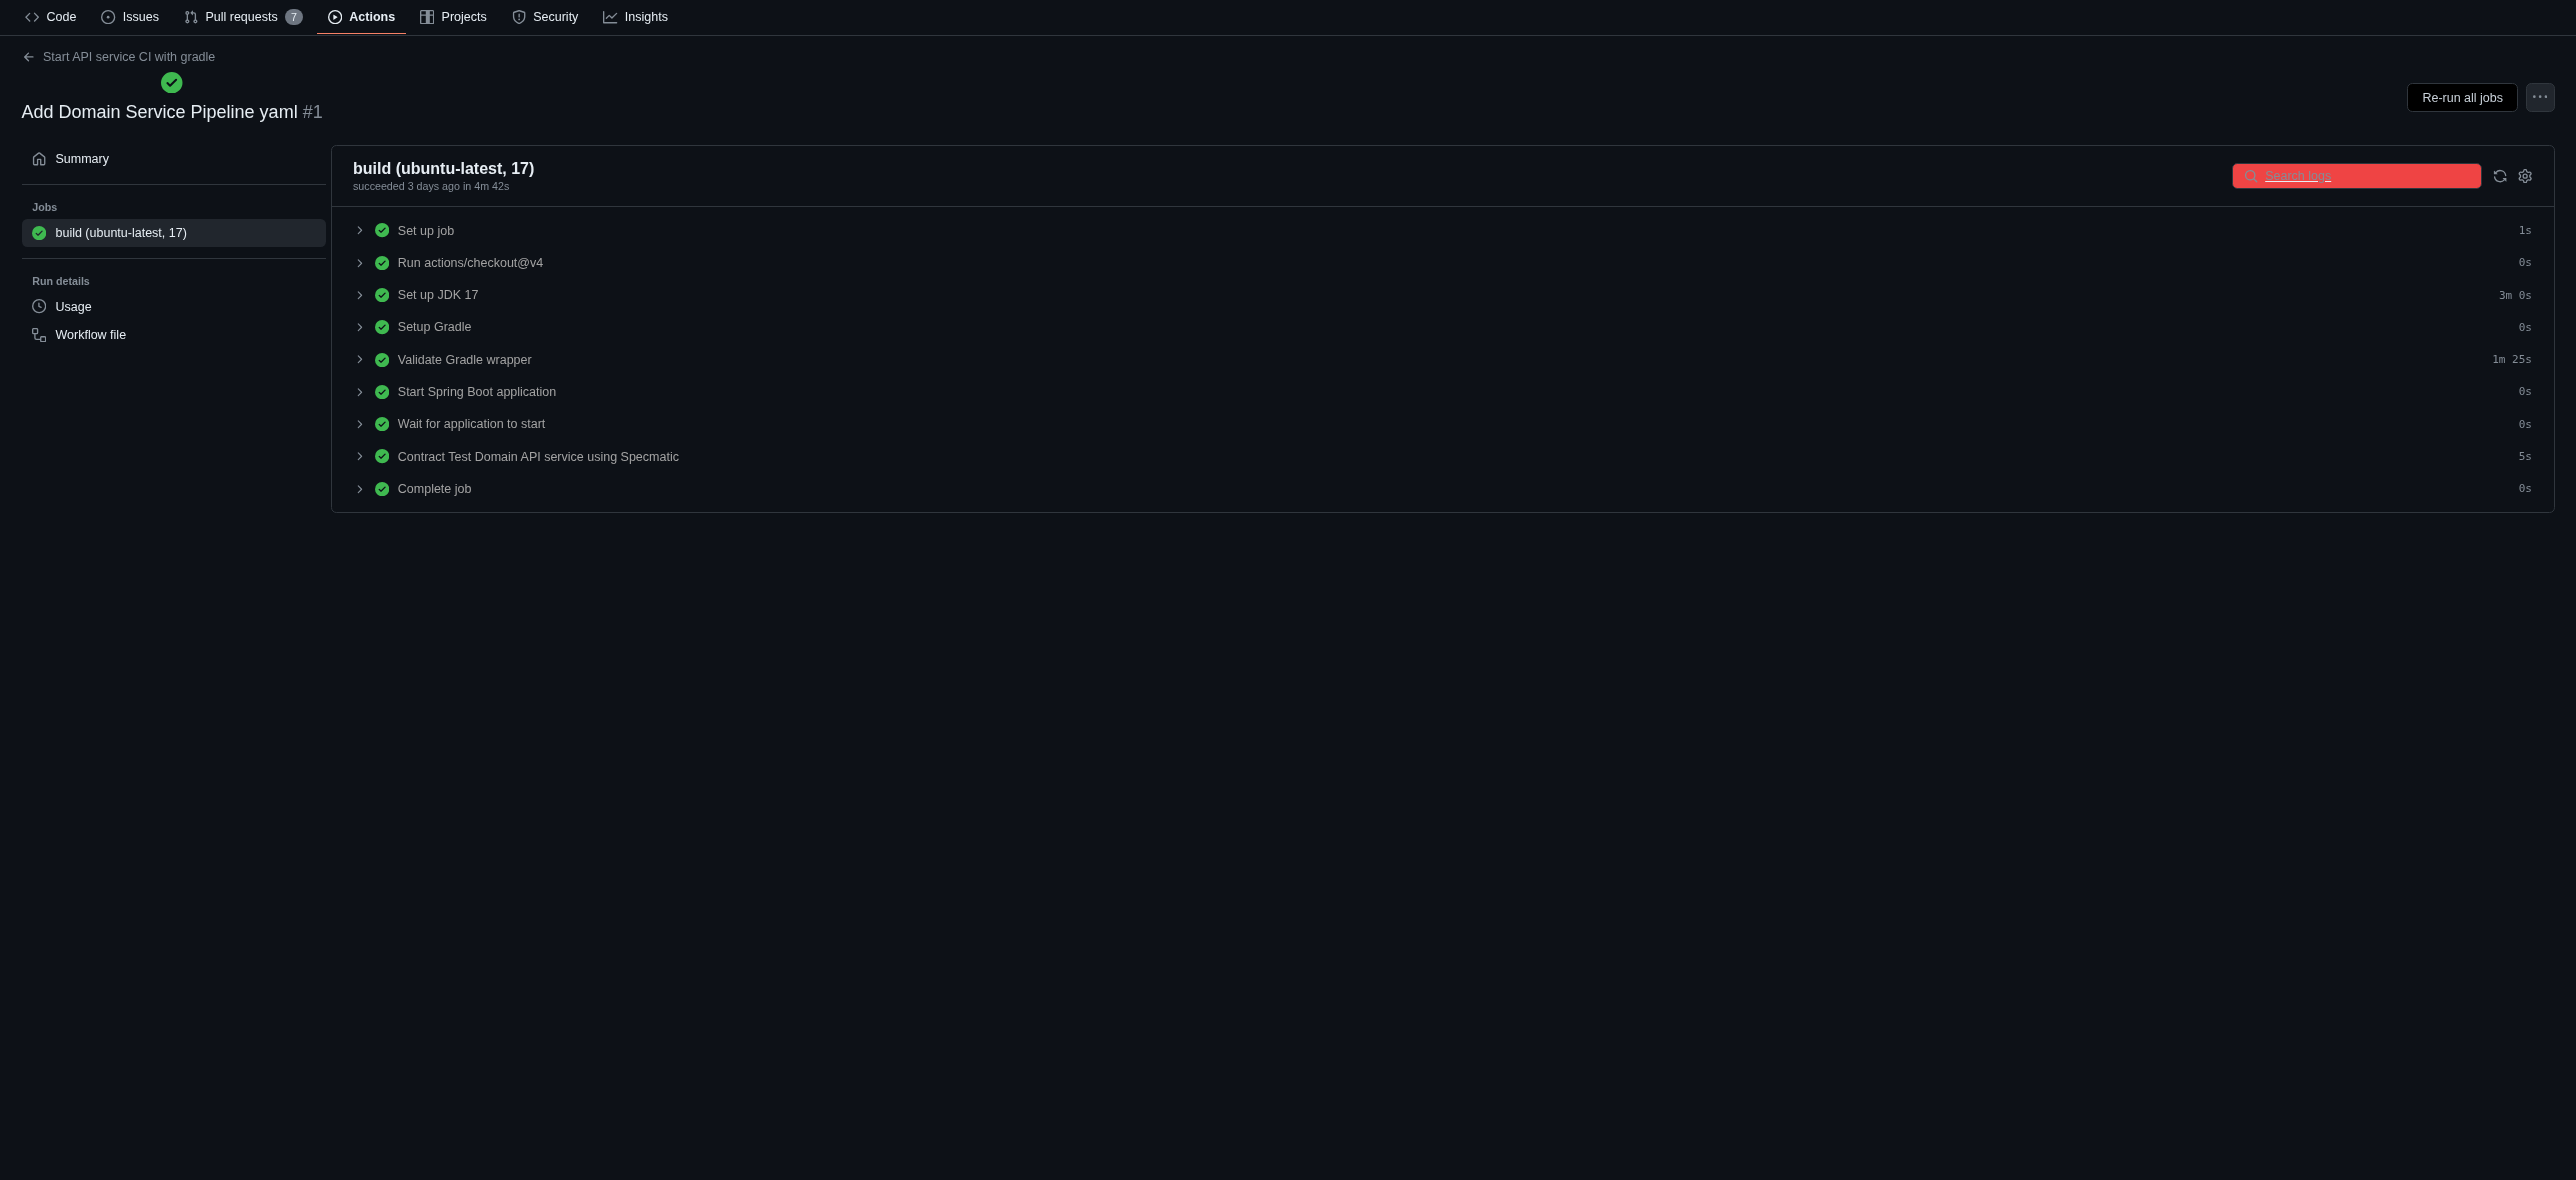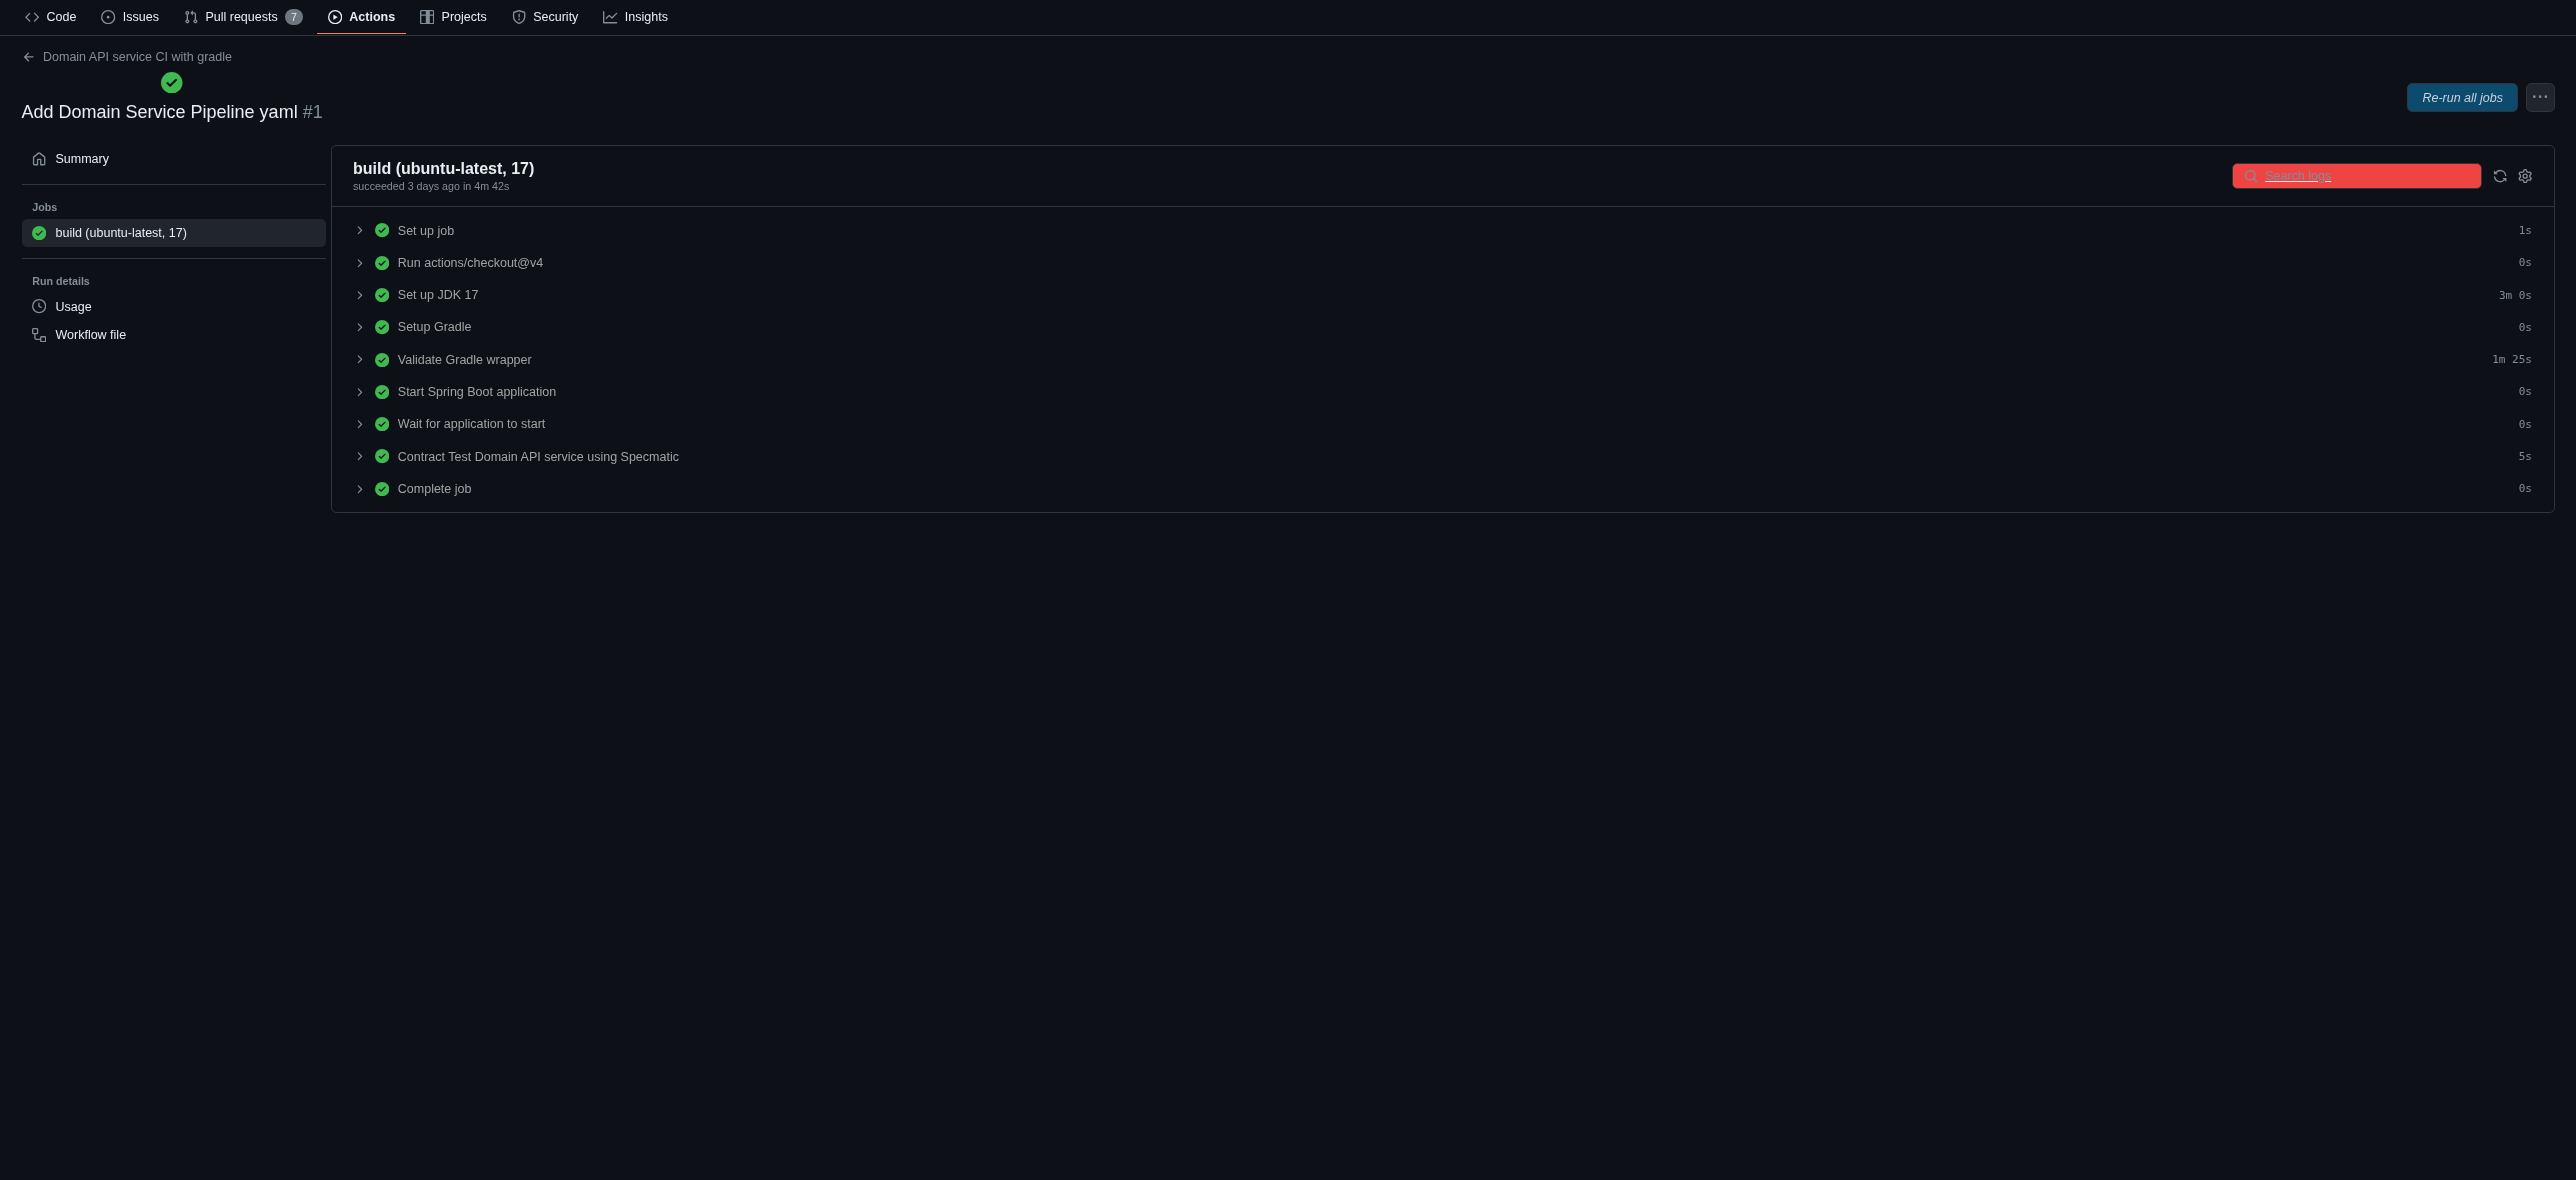--- a/index.html
+++ b/index.html
@@ -93,28 +93,27 @@
     }
     .run-number {
       color: #848d97;
       font-weight: 300;
     }
     .header-actions {
       display: flex;
       gap: 7.2px;
     }
     .btn {
-      background-color: #0c4a6e;
+      background-color: #000000;
       border: 0.9px solid #30363d;
       color: #c9d1d9;
       padding: 5.4px 14.3px;
       border-radius: 5.4px;
       cursor: pointer;
       font-size: 12.5px;
-      font-style: italic;
     }
     .btn-icon {
       background-color: #21262d;
       border: 0.9px solid #30363d;
       width: 29px;
       height: 29px;
       border-radius: 5.4px;
       display: flex;
       align-items: center;
       justify-content: center;
@@ -317,21 +316,21 @@
     <span>Insights</span>
   </div>
 </nav>
 
 <div class="main-container">
 
   <div class="breadcrumb">
     <svg class="arrow-left-icon" viewBox="0 0 16 16">
         <path d="M7.78 12.53a.75.75 0 0 1-1.06 0L2.47 8.28a.75.75 0 0 1 0-1.06l4.25-4.25a.751.751 0 0 1 1.042.018.751.751 0 0 1 .018 1.042L4.81 7h7.44a.75.75 0 0 1 0 1.5H4.81l2.97 2.97a.75.75 0 0 1 0 1.06Z"></path>
       </svg>
-    <span class="breadcrumb-link">Domain API service CI with gradle</span>
+    <span class="breadcrumb-link">Start API service CI with gradle</span>
   </div>
 
   <div class="header-row">
     <div class="title-row">
       <svg class="status-icon-large" viewBox="0 0 16 16">
           <path d="M8 16A8 8 0 1 1 8 0a8 8 0 0 1 0 16Zm3.78-9.72a.751.751 0 0 0-.018-1.042.751.751 0 0 0-1.042-.018L6.75 9.19 5.28 7.72a.751.751 0 0 0-1.042.018.751.751 0 0 0-.018 1.042l2 2a.75.75 0 0 0 1.06 0Z"></path>
         </svg>
       <span class="title-text">
         <span>Add Domain Service Pipeline yaml</span>
         <span class="run-number">#1</span>

